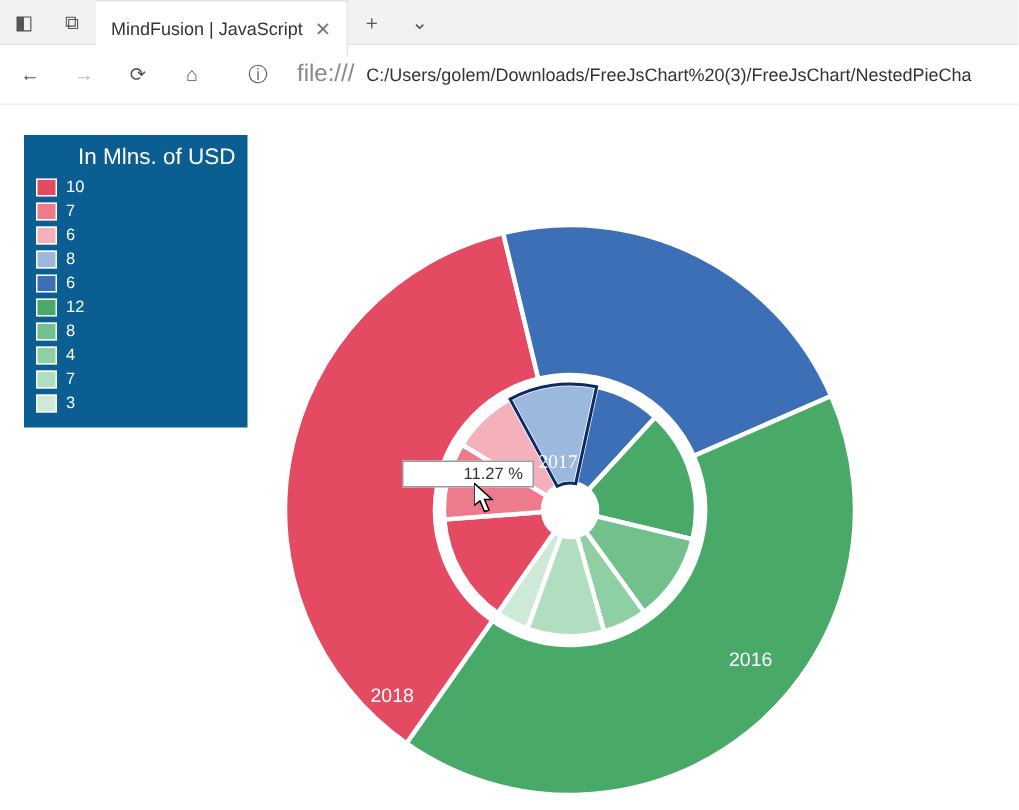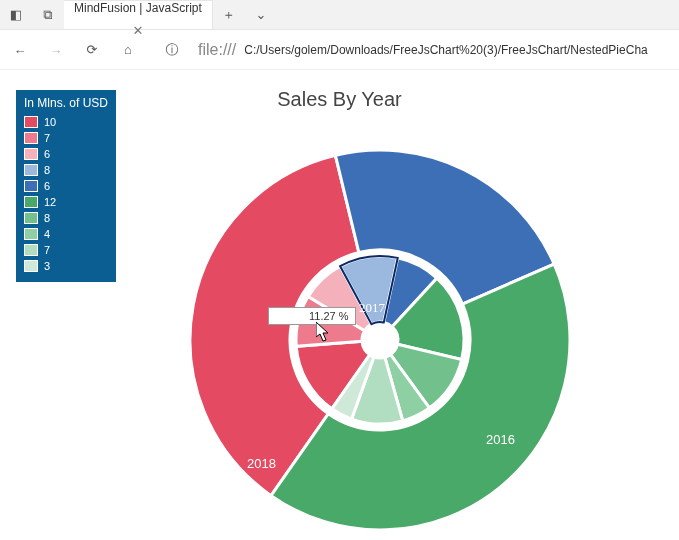--- a/index.html
+++ b/index.html
@@ -1,30 +1,30 @@
 <!DOCTYPE html>
 <html><head>
 <meta charset="utf-8">
 <style>
   * { box-sizing: border-box; margin: 0; padding: 0; }
   body { font-family: "Segoe UI", Arial, sans-serif; font-size: 13px; background: #fff; color: #000; width: 679px; height: 540px; overflow: hidden; }
   .titlebar { height: 30px; background: #f2f2f2; border-bottom: 1px solid #e5e5e5; display: flex; align-items: stretch; }
   .tb-btn { width: 32px; display: flex; align-items: center; justify-content: center; color: #555; }
-  .tab { background: #fff; border-top: 1px solid #e5e5e5; border-right: 1px solid #e5e5e5; display: flex; align-items: center; padding: 0 10px; gap: 8px; font-size: 12px; color: #333; flex-direction: column; }
+  .tab { background: #fff; border-top: 1px solid #e5e5e5; border-right: 1px solid #e5e5e5; display: flex; align-items: center; padding: 18px 10px; gap: 8px; font-size: 12px; color: #333; }
   .tab .close { color: #777; font-size: 13px; }
   .addrbar { height: 40px; display: flex; align-items: center; padding: 0 6px; gap: 8px; border-bottom: 1px solid #eee; }
   .nav-btn { width: 28px; height: 28px; display: flex; align-items: center; justify-content: center; color: #555; }
   .nav-btn.disabled { color: #bbb; }
   .url-prefix { color: #888; font-size: 16px; margin-left: 4px; }
   .url { color: #777; font-size: 12px; white-space: nowrap; overflow: hidden; }
   .url .dark { color: #333; }
   .content { position: relative; width: 679px; height: 470px; }
   .chart-title { position: absolute; left: 50%; top: 18px; transform: translateX(-50%); font-size: 20px; color: #444; }
   .legend { position: absolute; left: 16px; top: 20px; background: #0b5e92; color: #fff; padding: 6px 8px 8px 8px; font-size: 11px; }
-  .legend .legend-title { margin-bottom: 4px; font-size: 12px; }
+  .legend .legend-title { margin-bottom: 4px; font-size: 15px; margin-left: 28px; }
   .legend .item { display: flex; align-items: center; gap: 6px; line-height: 16px; }
   .legend .sw { width: 14px; height: 12px; border: 1px solid #fff; }
   .chart-wrap { position: absolute; left: 160px; top: 60px; width: 440px; height: 400px; }
   .tooltip { position: absolute; background: #fff; border: 1px solid #999; font-size: 11px; padding: 2px 6px; color: #333; }
   .cursor { position: absolute; width: 16px; height: 20px; }
   .ring-label { position: absolute; color: #fff; font-size: 13px; }
 </style>
 </head>
 <body>
 
@@ -44,21 +44,20 @@
   <div class="nav-btn disabled">→</div>
   <div class="nav-btn">⟳</div>
   <div class="nav-btn">⌂</div>
   <div class="nav-btn" style="margin-left:8px;">ⓘ</div>
   <span class="url-prefix">file:///</span>
   <span class="url"><span class="dark">C:/Users/golem/Downloads/FreeJsChart%20(3)/FreeJsChart/NestedPieCha</span></span>
 </div>
 
 <div class="content">
 
-  <div class="chart-title">Sales By Year</div>
 
   <div class="legend">
     <div class="legend-title">In Mlns. of USD</div>
     <div id="legend-items">
         <div class="item">
           <span class="sw" style="background: rgb(228, 74, 98);"></span>
           <span>10</span>
         </div>
         <div class="item">
           <span class="sw" style="background: rgb(237, 123, 141);"></span>

